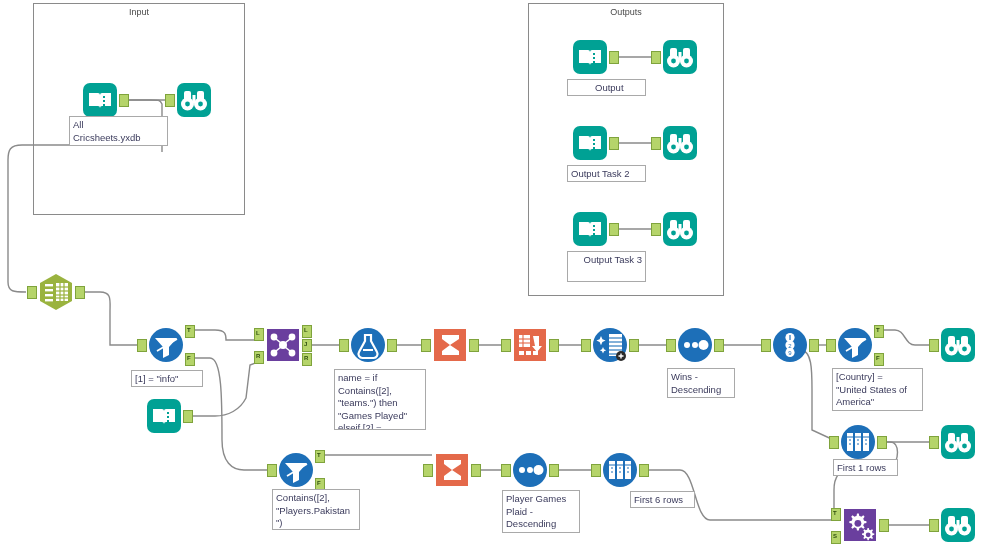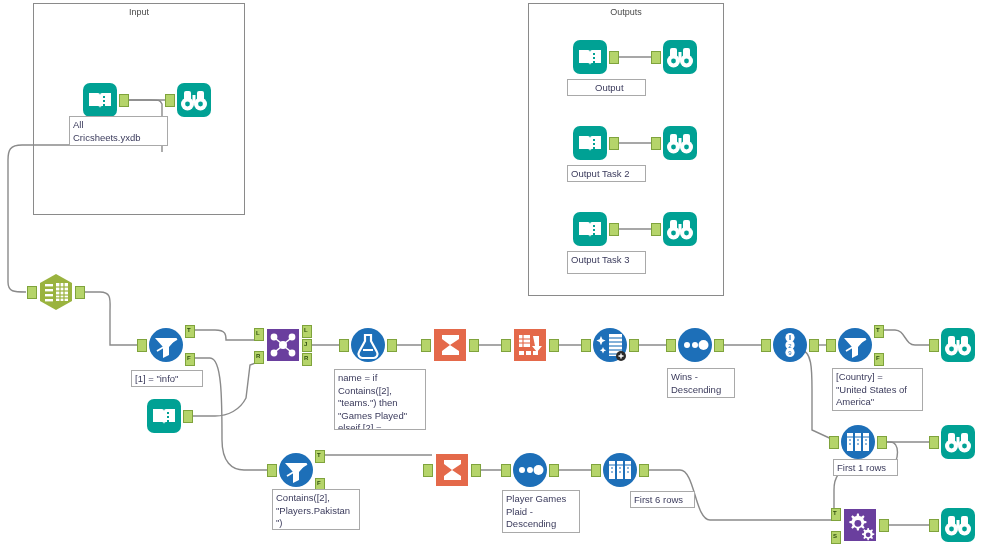--- a/index.html
+++ b/index.html
@@ -466,21 +466,21 @@
           </svg></div>
         <div class="anchor in"></div>
       </div>
     </div>
 
   <div id="notes">
       <div class="note" style="left: 69px; top: 116px; width: 99px; height: 30px; color: rgb(59, 59, 92);">All
 Cricsheets.yxdb</div>
       <div class="note" style="left: 567px; top: 79px; width: 79px; height: 17px; color: rgb(59, 59, 92); padding-left: 27px;">Output Task 1</div>
       <div class="note" style="left: 567px; top: 165px; width: 79px; height: 17px; color: rgb(59, 59, 92);">Output Task 2</div>
-      <div class="note" style="left: 567px; top: 251px; width: 79px; height: 23px; color: rgb(59, 59, 92);">Output Task 3</div>
+      <div class="note" style="left: 567px; top: 251px; width: 79px; height: 31px; color: rgb(59, 59, 92); text-align: right;">Output Task 3</div>
       <div class="note" style="left: 131px; top: 370px; width: 72px; height: 17px; color: rgb(59, 59, 92);">[1] = "info"</div>
       <div class="note" style="left: 334px; top: 369px; width: 92px; height: 61px; color: rgb(59, 59, 92);">name = if
 Contains([2],
 "teams.") then
 "Games Played"
 elseif [2] =
 "outcome.winn...</div>
       <div class="note" style="left: 272px; top: 489px; width: 88px; height: 41px; color: rgb(59, 59, 92);">Contains([2],
 "Players.Pakistan
 ")</div>

